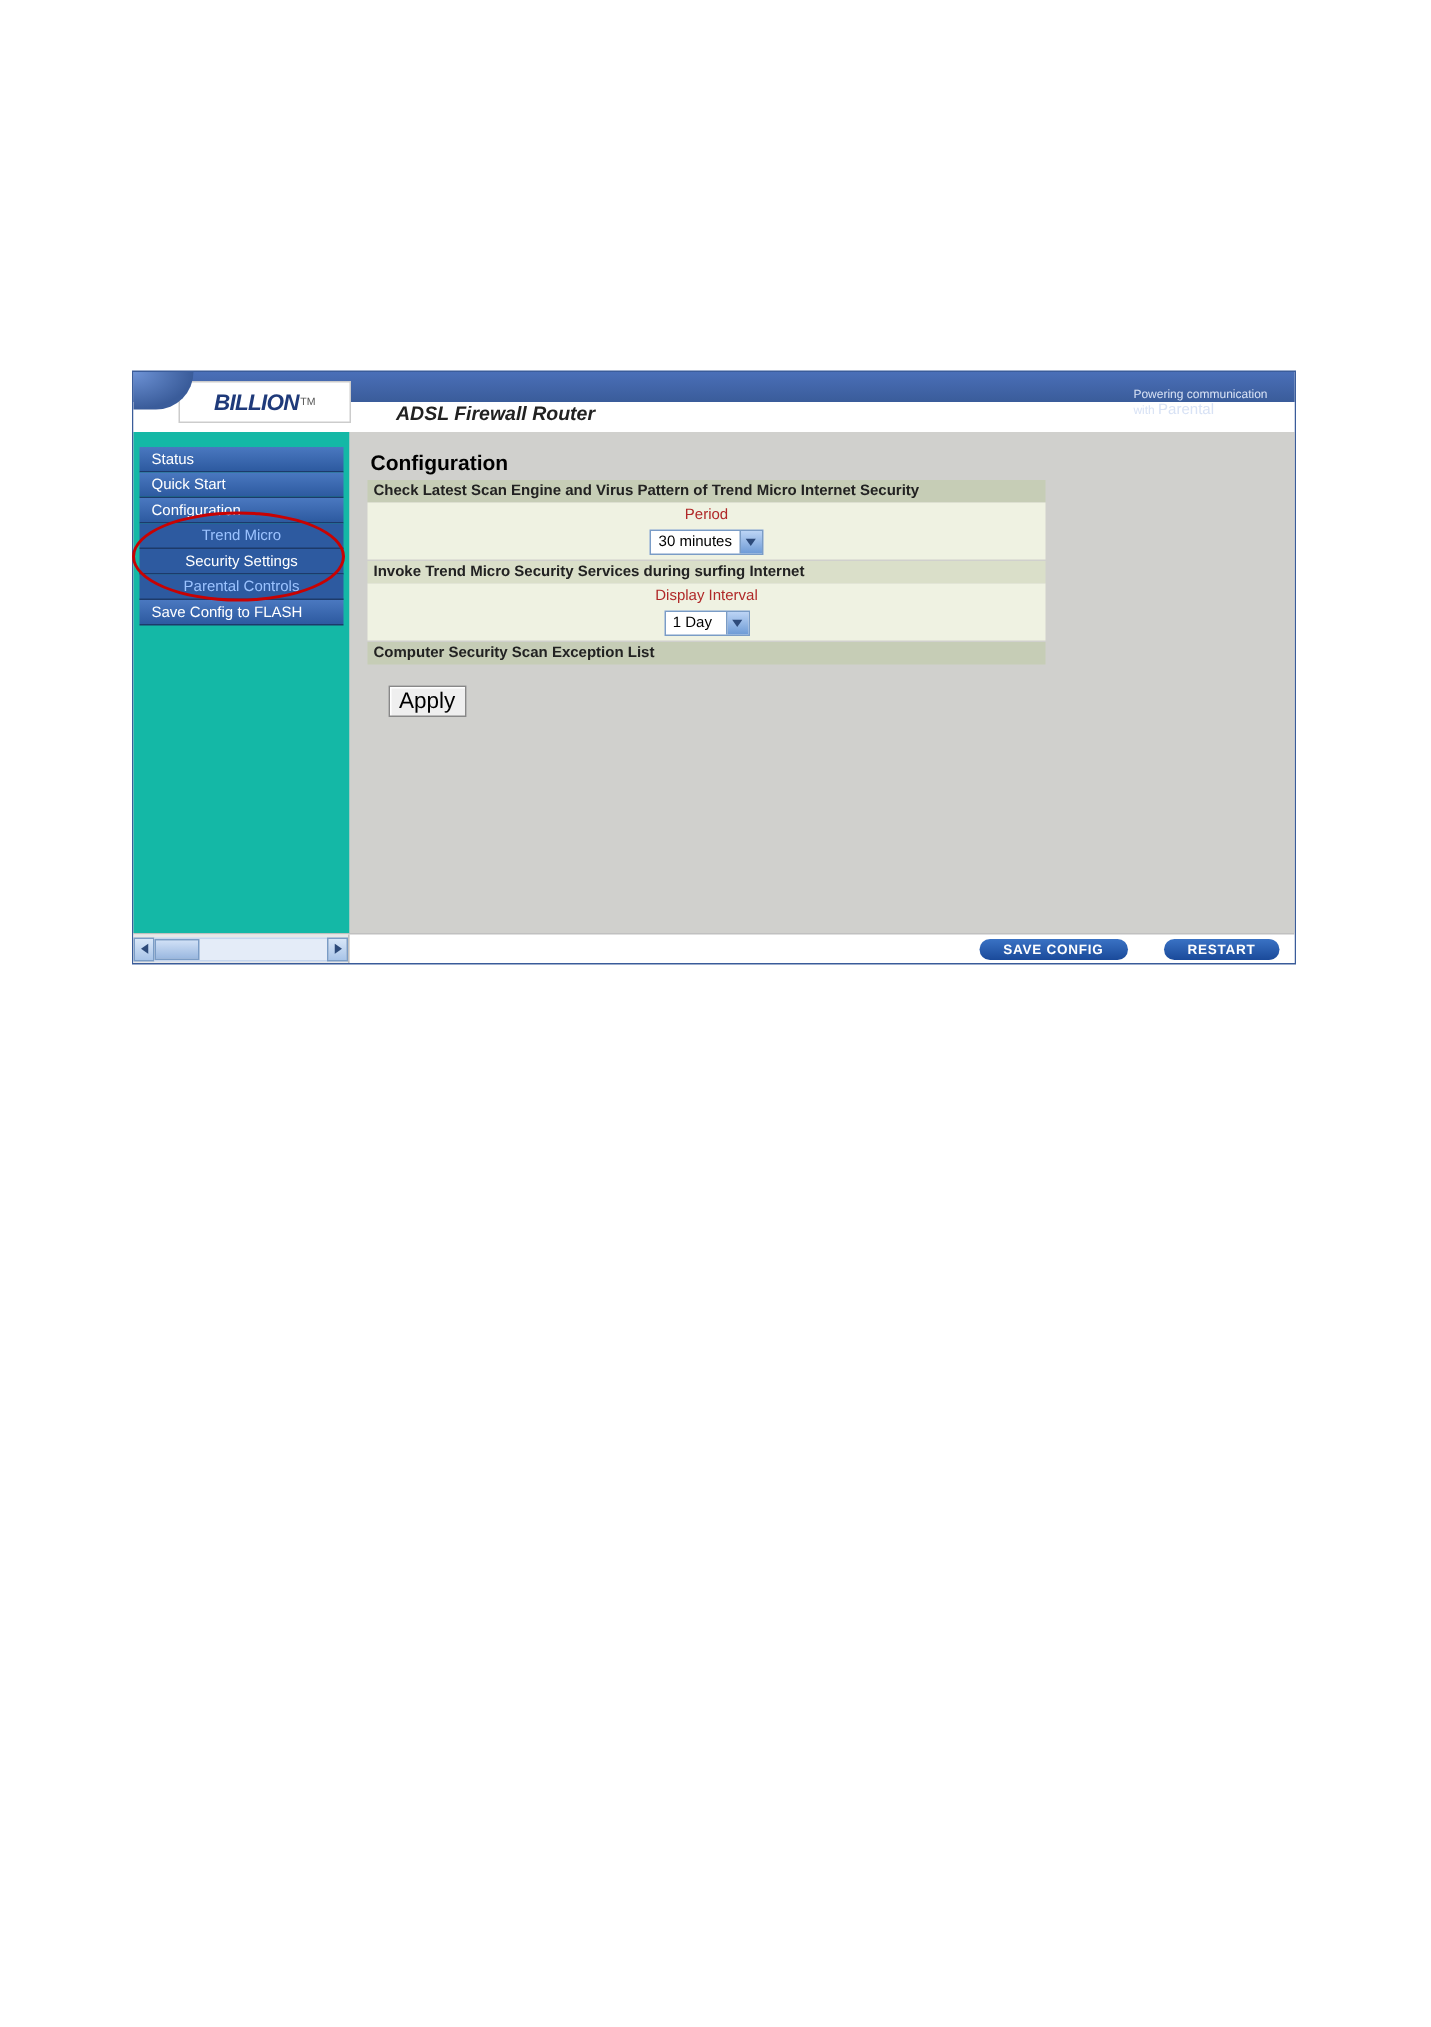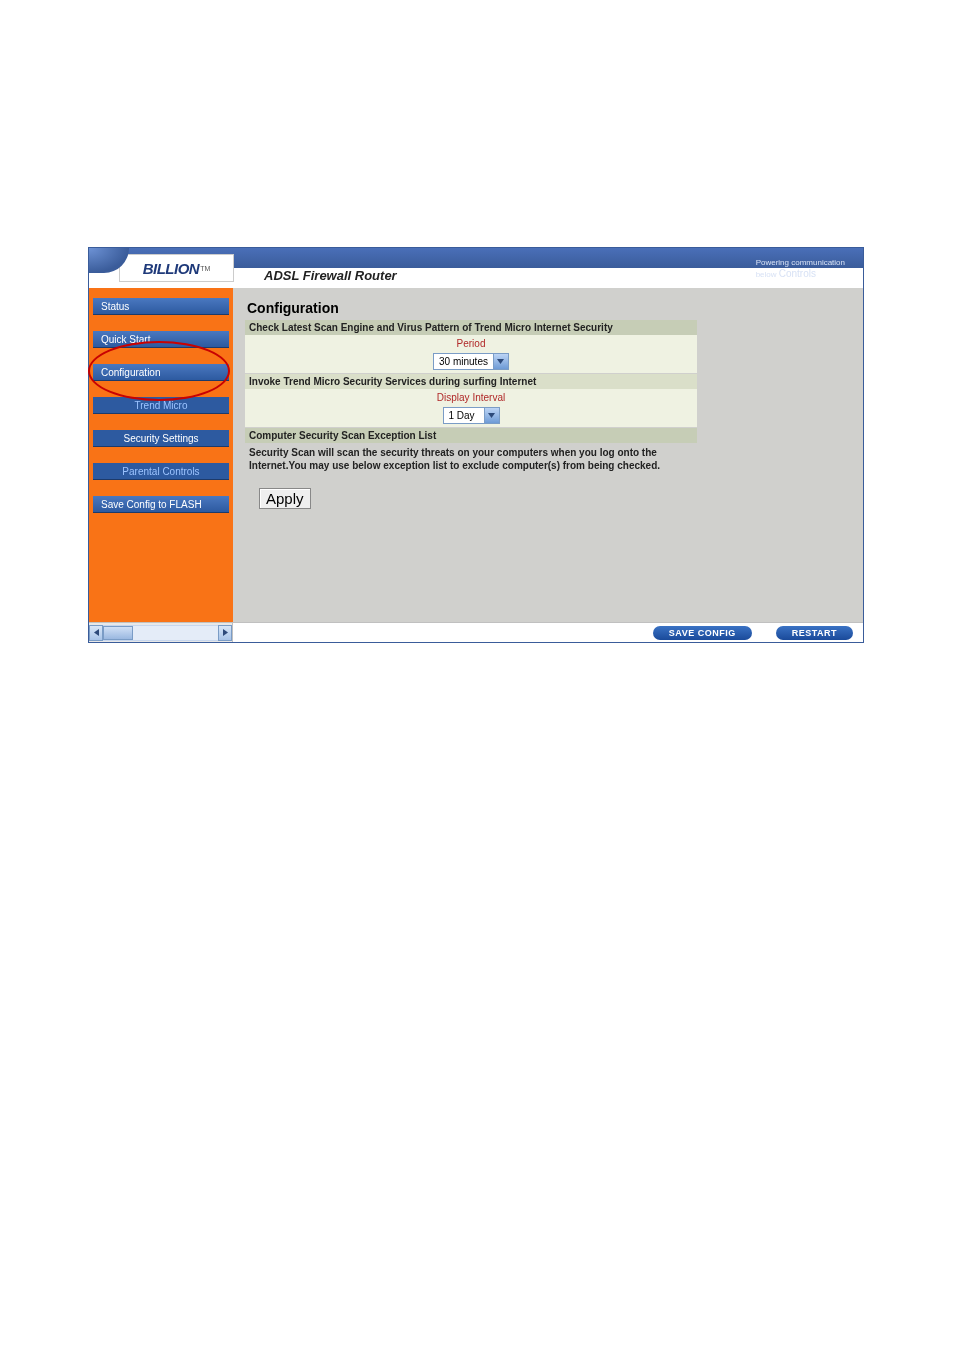--- a/index.html
+++ b/index.html
@@ -73,25 +73,25 @@
     }
     .tagline .sec { font-size: 10px; }
     .body-area {
       flex: 1;
       display: flex;
       background: #d0d0cd;
       position: relative;
     }
     .sidebar {
       width: 144px;
-      background: #f97316;
+      background: #14b8a6;
       padding: 10px 4px 4px 4px;
       display: flex;
       flex-direction: column;
-      gap: 16px;
+      gap: 0px;
       position: relative;
     }
     .nav-item {
       background: linear-gradient(to bottom, #4a78c0, #2d5aa0);
       color: #fff;
       font-size: 10px;
       padding: 2px 8px;
       height: 17px;
       line-height: 13px;
       cursor: pointer;
@@ -245,21 +245,21 @@
 
   <div class="header-bar">
     <div class="header-swoop"></div>
     <div class="logo-box">
       <span class="logo-text">BILLION</span>
       <span class="logo-tm">TM</span>
     </div>
     <div class="product-title">ADSL Firewall Router</div>
     <div class="tagline">
       <span>Powering communication</span><br>
-      <span>below </span><span class="sec">Controls</span>
+      <span>with </span><span class="sec">Parental</span>
     </div>
   </div>
 
   <div class="body-area">
 
     <div class="sidebar">
       <div class="nav-item">Status</div>
       <div class="nav-item">Quick Start</div>
       <div class="nav-item">Configuration</div>
       <div class="nav-sub">Trend Micro</div>
@@ -293,21 +293,20 @@
             <span class="select-val" style="min-width:40px;">1 Day</span>
             <span class="select-btn">
               <svg width="7" height="5" viewBox="0 0 7 5">
                   <path d="M0 0 L7 0 L3.5 5 Z" fill="#2d4a7a"></path>
                 </svg>
             </span>
           </div>
         </div>
 
         <div class="strip">Computer Security Scan Exception List</div>
-        <div class="desc">Security Scan will scan the security threats on your computers when you log onto the Internet.You may use below exception list to exclude computer(s) from being checked.</div>
 
         <div class="apply-btn">Apply</div>
       </div>
     </div>
 
   </div>
 
   <div class="footer-bar">
     <div class="scroll-area">
       <div class="scroll-left">

